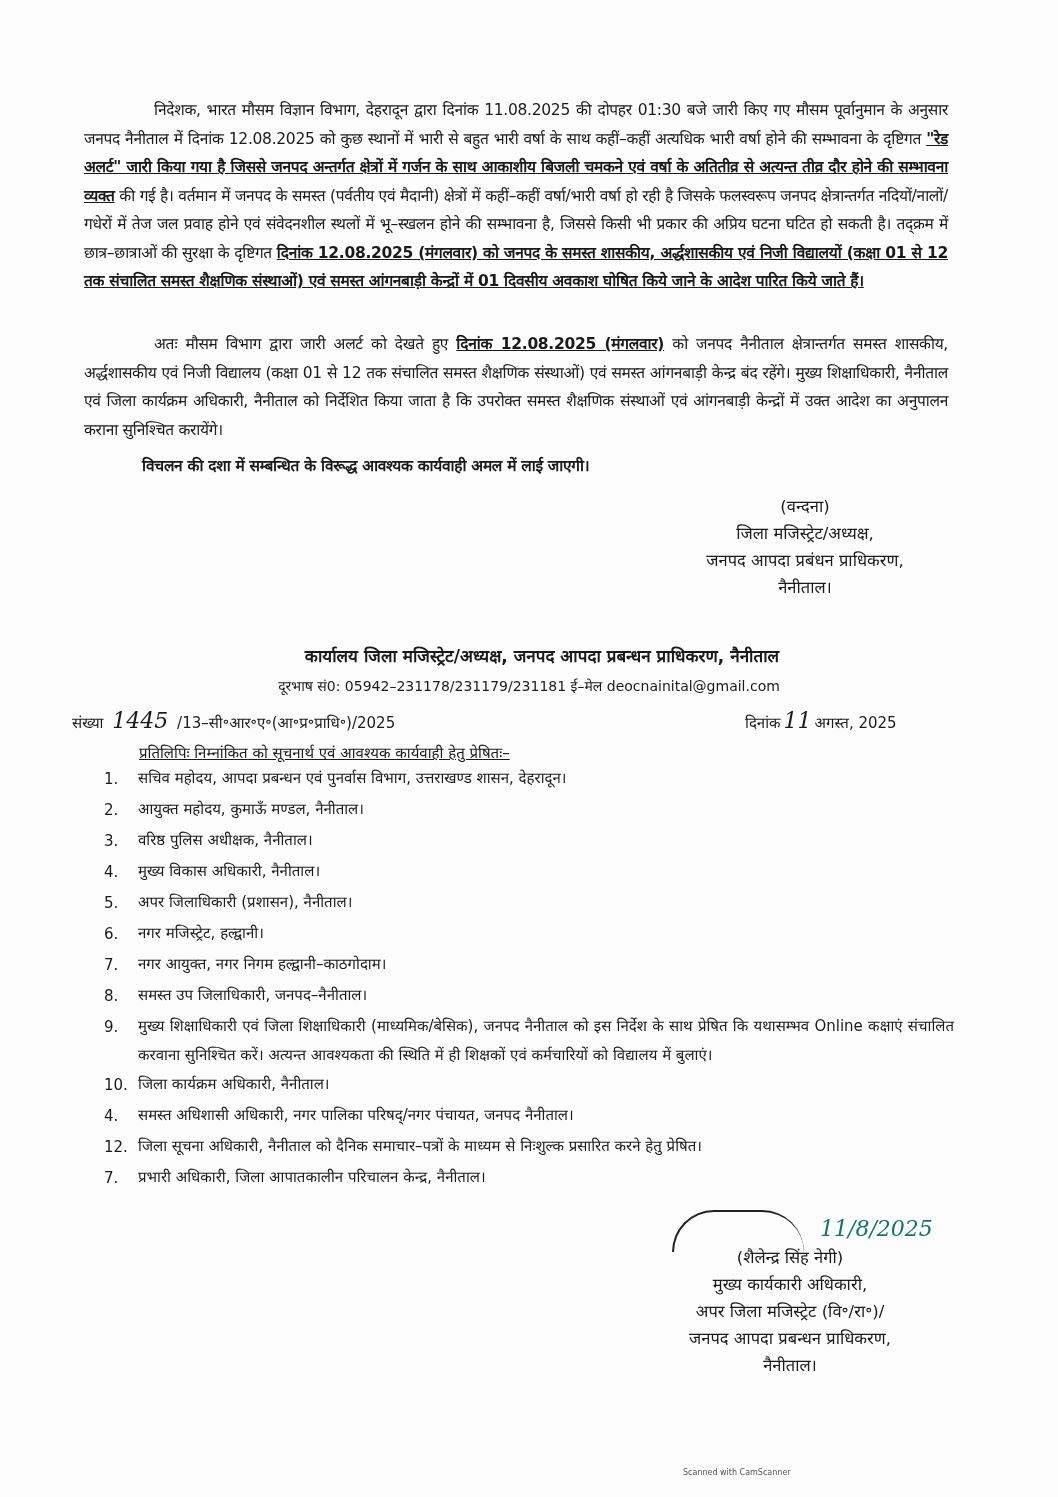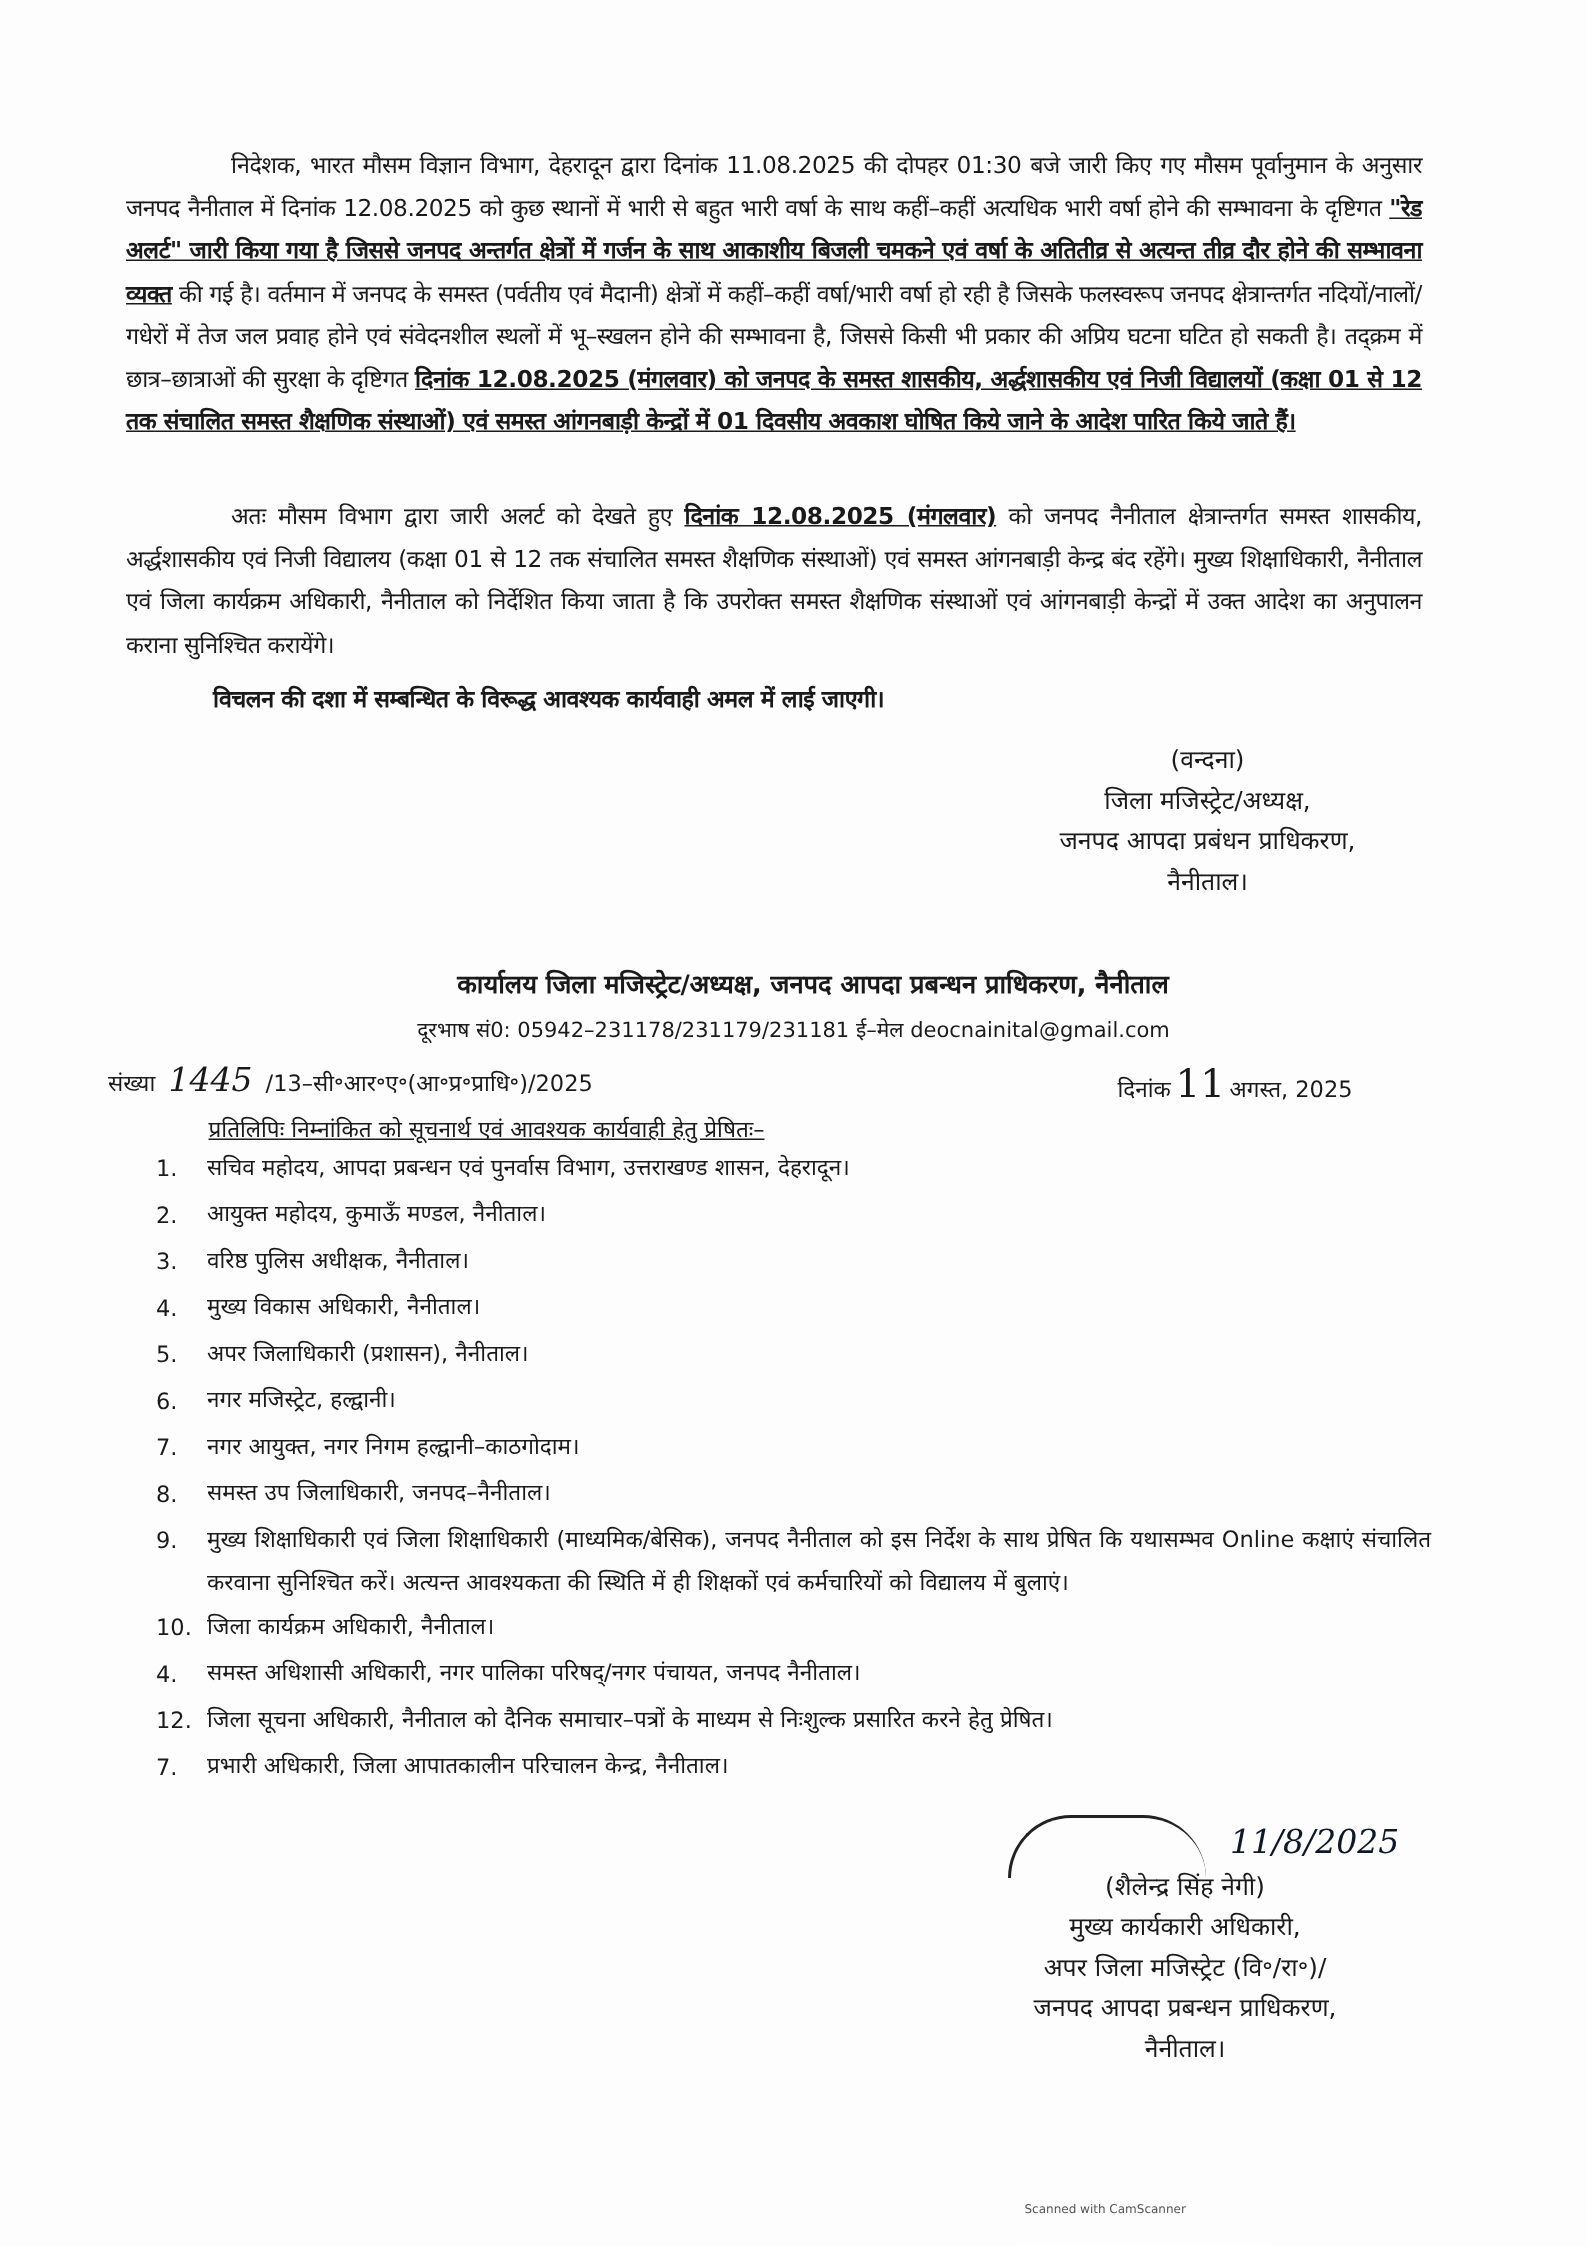--- a/index.html
+++ b/index.html
@@ -13,29 +13,29 @@
           text-align:justify; letter-spacing:-0.3px; }
   .para .indent { display:inline-block; width:70px; }
   .u { text-decoration:underline; }
   .b { font-weight:bold; }
   .sig { position:absolute; text-align:center; font-size:16.5px; line-height:27px; }
   .office { position:absolute; top:644px; left:0; width:1058px; text-align:center; font-size:17px; font-weight:bold;margin-left:13px; }
   .contact { position:absolute; top:676px; left:0; width:1058px; text-align:center; font-size:14px; }
   .refline { position:absolute; top:708px; left:72px; font-size:15px; }
   .refnum { font-family:"DejaVu Serif", serif; font-size:22px; font-style:italic; margin:0 4px; }
   .dateline { position:absolute; top:708px; left:745px; font-size:15px; }
-  .dateline .hw { font-family:"DejaVu Serif", serif; font-size:26px; margin:0 3px;text-align:center; }
+  .dateline .hw { font-family:"DejaVu Serif", serif; font-size:22px; font-style:italic; margin:0 3px;text-align:center; }
   .copy { position:absolute; top:742px; left:139px; font-size:15px; text-decoration:underline; }
   .list { position:absolute; top:764px; left:104px; width:850px; list-style:none; padding:0; margin:0;
           font-size:15px; line-height:31px; }
   .list li { display:flex; }
   .list .num { width:34px; flex:none; }
   .list .txt { flex:1; text-align:justify; line-height:29px; }
   .sign-hw { position:absolute; top:1212px; left:670px; font-family:"DejaVu Serif", serif;
-             font-style:italic; font-size:22px; color:#0f172a; }
+             font-style:italic; font-size:22px; color:#0f766e; }
   .sign-arc { position:absolute; top:1210px; left:672px; width:130px; height:40px;
               border-top:2px solid #222; border-left:2px solid #222; border-radius:60px 60px 0 0; }
   .footer { position:absolute; top:1468px; left:683px; font-size:8px; color:#555; }
 </style>
 </head>
 <body>
 
 <div class="page">
 
 

